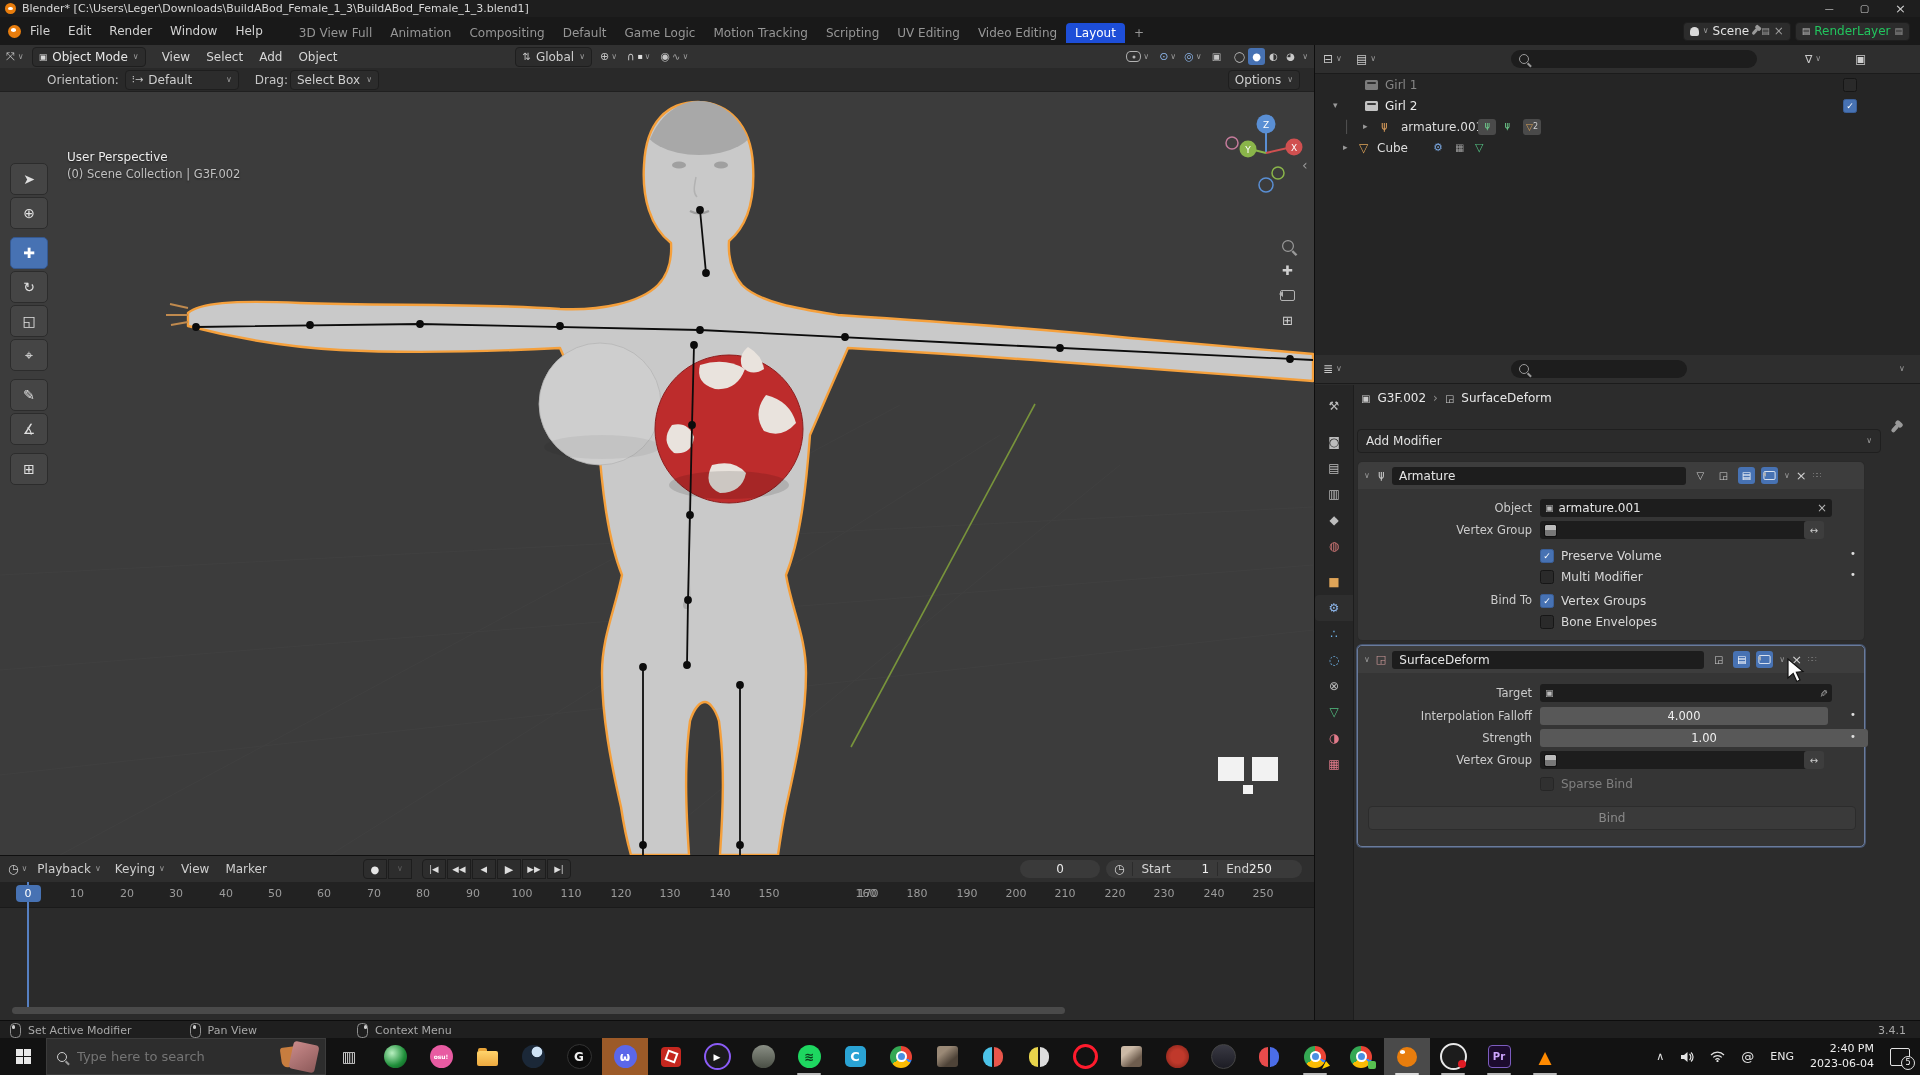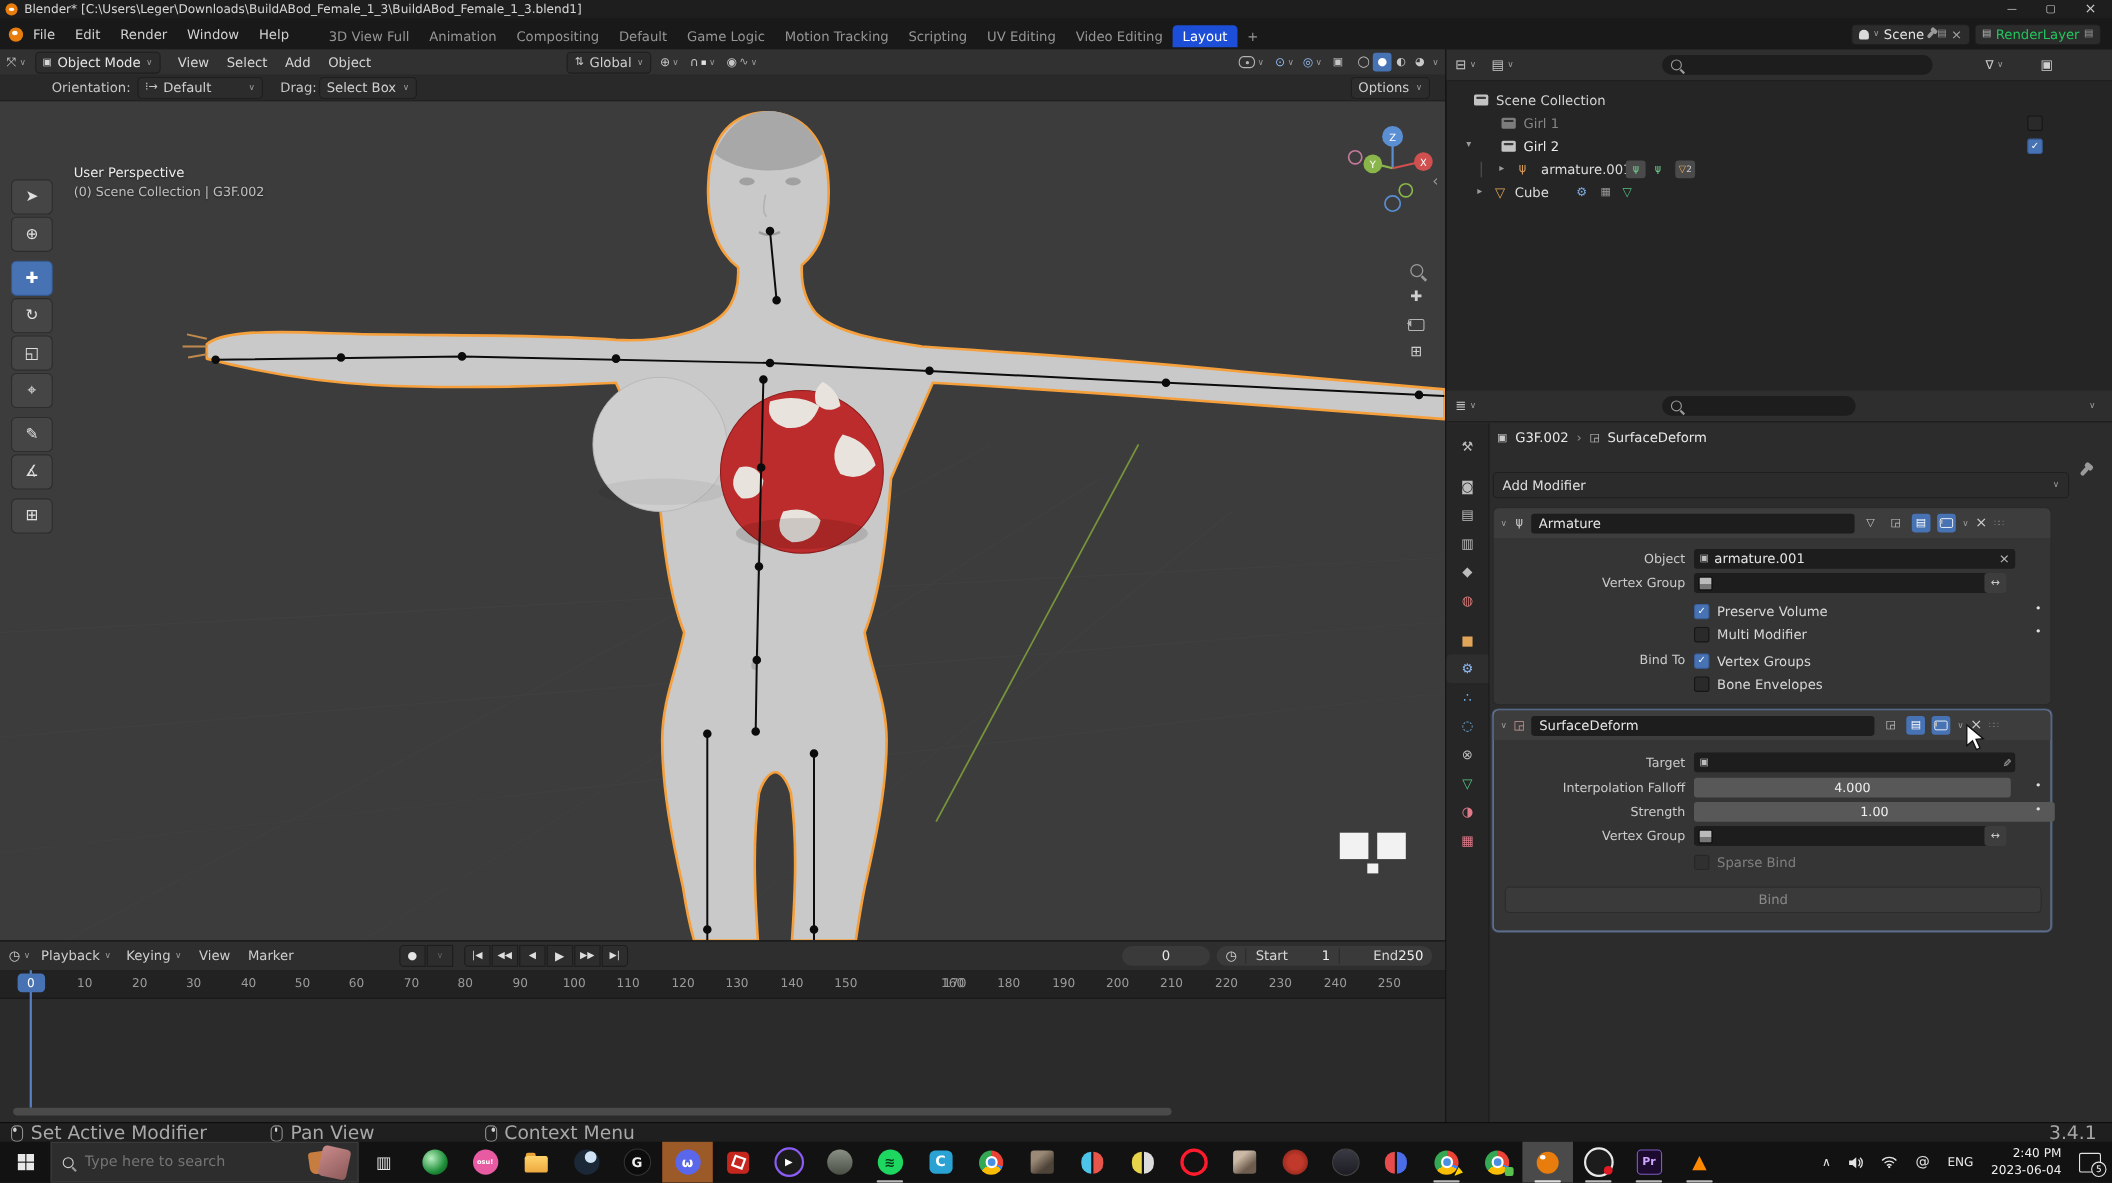--- a/index.html
+++ b/index.html
@@ -59,21 +59,21 @@
   .darkf{background:#1d1d1d;border-radius:3px;height:18px;display:flex;align-items:center;padding:0 5px;gap:5px}
   .vgicon{width:11px;height:11px;background:linear-gradient(#bbb 50%,#777 50%);border-radius:1px;display:inline-block;outline:1px solid #111}
   .kdot{color:#e0e0e0;font-size:10px}
   
   #timeline{left:0;top:855px;width:1314px;height:165px;background:#2b2b2b;border-top:1px solid #101010}
   #tl-head{height:26px;background:#2e2e2e;border-bottom:1px solid #1c1c1c}
   #tl-ruler{position:absolute;left:0;top:26px;width:1314px;height:25px;background:#222;border-bottom:1px solid #1a1a1a}
   .tick{position:absolute;top:5px;transform:translateX(-50%);color:#9b9b9b;font-size:11px}
   .tbtn{width:22px;height:18px;background:#2d2d2d;border:1px solid #1d1d1d;display:flex;align-items:center;justify-content:center;font-size:8.5px;color:#dedede}
   
-  #statusbar{left:0;top:1020px;width:1920px;height:18px;background:#1f1f1f;border-top:1px solid #0d0d0d;color:#a8a8a8;font-size:17px}
+  #statusbar{left:0;top:1020px;width:1920px;height:18px;background:#1f1f1f;border-top:1px solid #0d0d0d;color:#a8a8a8;font-size:11px}
   #taskbar{left:0;top:1038px;width:1920px;height:37px;background:#121212;color:#e8e8e8}
   .tb-cell{width:46px;height:37px;display:flex;align-items:center;justify-content:center;position:relative}
   .runbar{position:absolute;bottom:0;left:11px;width:24px;height:2.5px;background:#b9b9b9;border-radius:1px}
   .appc{width:23px;height:23px;border-radius:50%;display:flex;align-items:center;justify-content:center;font-weight:bold}
   .i-chrome{width:22px;height:22px;border-radius:50%;background:conic-gradient(#ea4335 0 30%,#4285f4 30% 34%,#fbbc05 34% 64%,#34a853 64% 100%);position:relative}
   .i-chrome::after{content:"";position:absolute;inset:5.5px;background:#4a90e2;border:2.5px solid #fff;border-radius:50%}
   .i-folder{width:21px;height:15px;background:linear-gradient(#ffd36b,#eda93f);border-radius:2px;position:relative;margin-top:4px}
   .i-folder::before{content:"";position:absolute;top:-3px;left:1px;width:9px;height:3px;background:#e9a438;border-radius:2px 2px 0 0}
   .joy{width:20px;height:20px;display:flex;gap:2px}
   .joy span{width:9px;height:20px}
@@ -410,21 +410,21 @@
         </span>
     </span>
     <span style="flex:1"></span>
     <span class="abs" style="left:1020px;width:80px;height:18px;background:#3a3a3a;border-radius:9px;text-align:center;line-height:18px;color:#e8e8e8">0</span>
     <span class="abs fr" style="left:1106px;width:196px;height:18px;background:#3a3a3a;border-radius:9px">
       <span style="padding:0 8px;border-right:1px solid #2b2b2b">◷</span>
       <span class="fr" style="flex:1;justify-content:space-between;padding:0 8px;border-right:1px solid #2b2b2b">
         <span style="color:#d5d5d5">Start</span>
           <span style="color:#f0f0f0">1</span>
       </span>
-      <span class="fr" style="flex:1;justify-content:flex-end;padding:0 8px">
+      <span class="fr" style="flex:1;justify-content:flex-start;padding:0 8px">
         <span style="color:#d5d5d5">End</span>
           <span style="color:#f0f0f0">250</span>
       </span>
     </span>
   </div>
   <div id="tl-ruler">
     <span class="abs" style="left:16px;top:3px;width:25px;height:17px;background:#4772b3;border-radius:4px;z-index:2"></span>
     <span class="tick" style="left:28px;color:#fff;z-index:3">0</span>
     <span class="tick" style="left:77px">10</span>
     <span class="tick" style="left:127px">20</span>
@@ -469,24 +469,20 @@
     <span class="srch abs" style="left:196px;width:230px">
       <span class="i-search"></span>
     </span>
     <span class="fr abs" style="left:490px;gap:3px">
       <span style="color:#c9c9c9;font-size:11px">∇</span>
       <span class="chev">∨</span>
     </span>
     <span class="abs" style="left:540px">▣</span>
   </div>
 
-  <div class="ol-row" style="margin-top:6px">
-    <span class="i-coll" style="margin-left:25px"></span>
-    <span style="margin-left:7px;color:#d4d4d4">Scene Collection</span>
-  </div>
   <div class="ol-row">
     <span class="i-coll" style="margin-left:50px;opacity:.55"></span>
     <span style="margin-left:7px;color:#868686">Girl 1</span>
     <span class="cb abs" style="left:528px"></span>
 
   </div>
   <div class="ol-row">
     <span class="chev abs" style="left:18px;font-size:9px">▾</span>
     <span class="i-coll" style="margin-left:50px"></span>
     <span style="margin-left:7px;color:#ececec">Girl 2</span>

